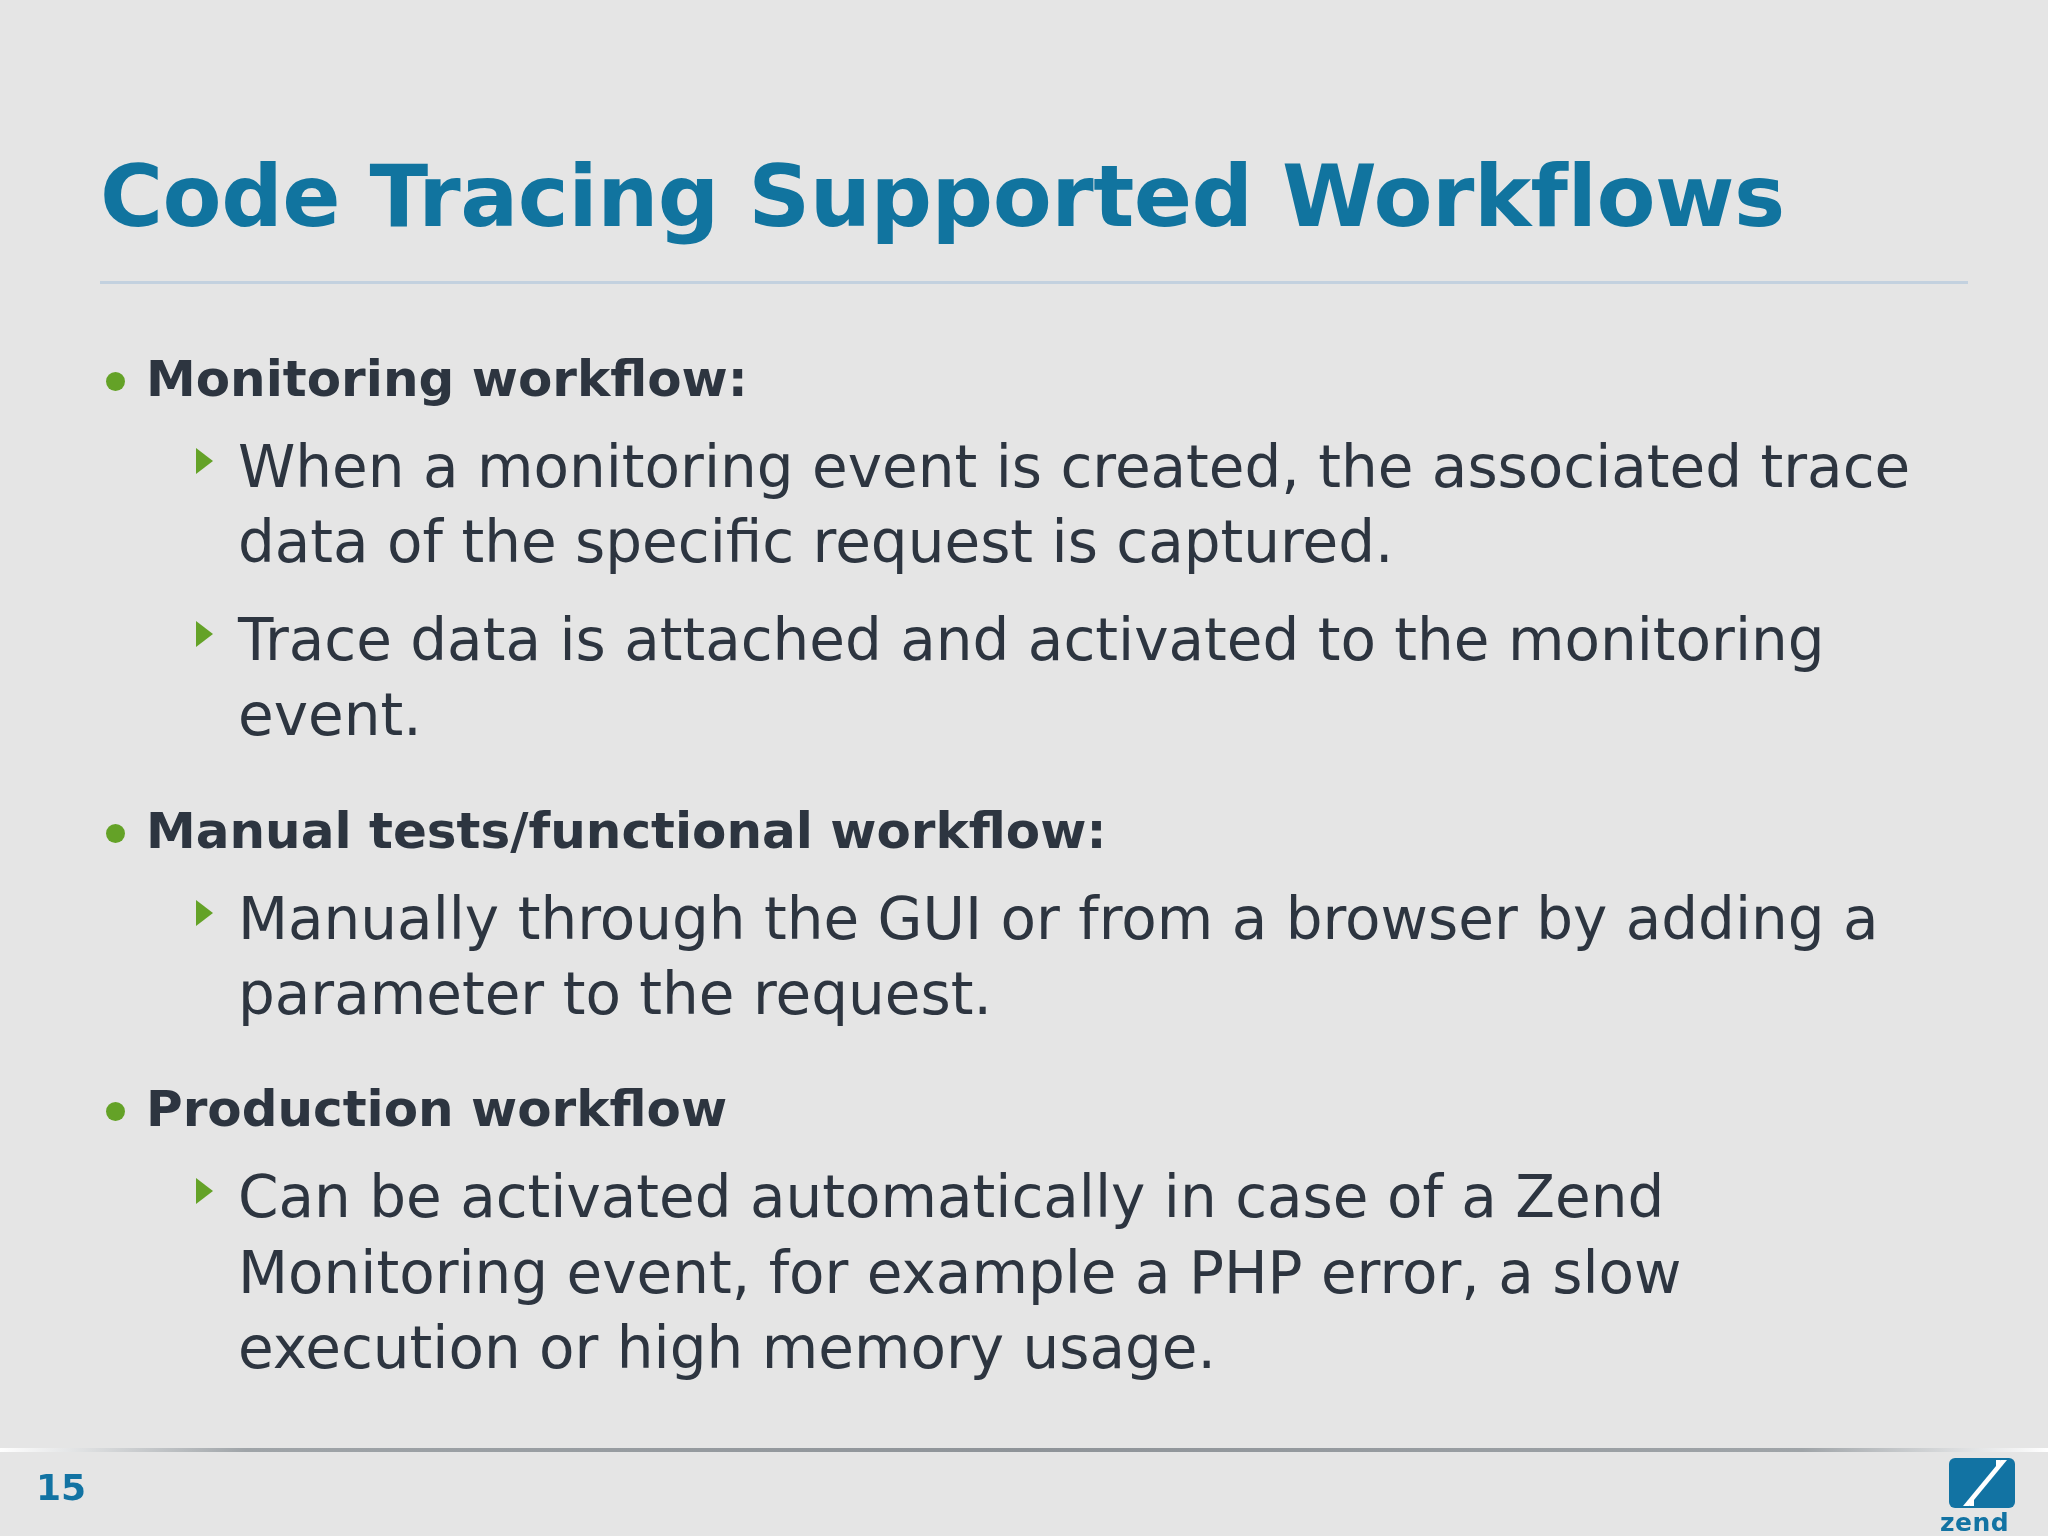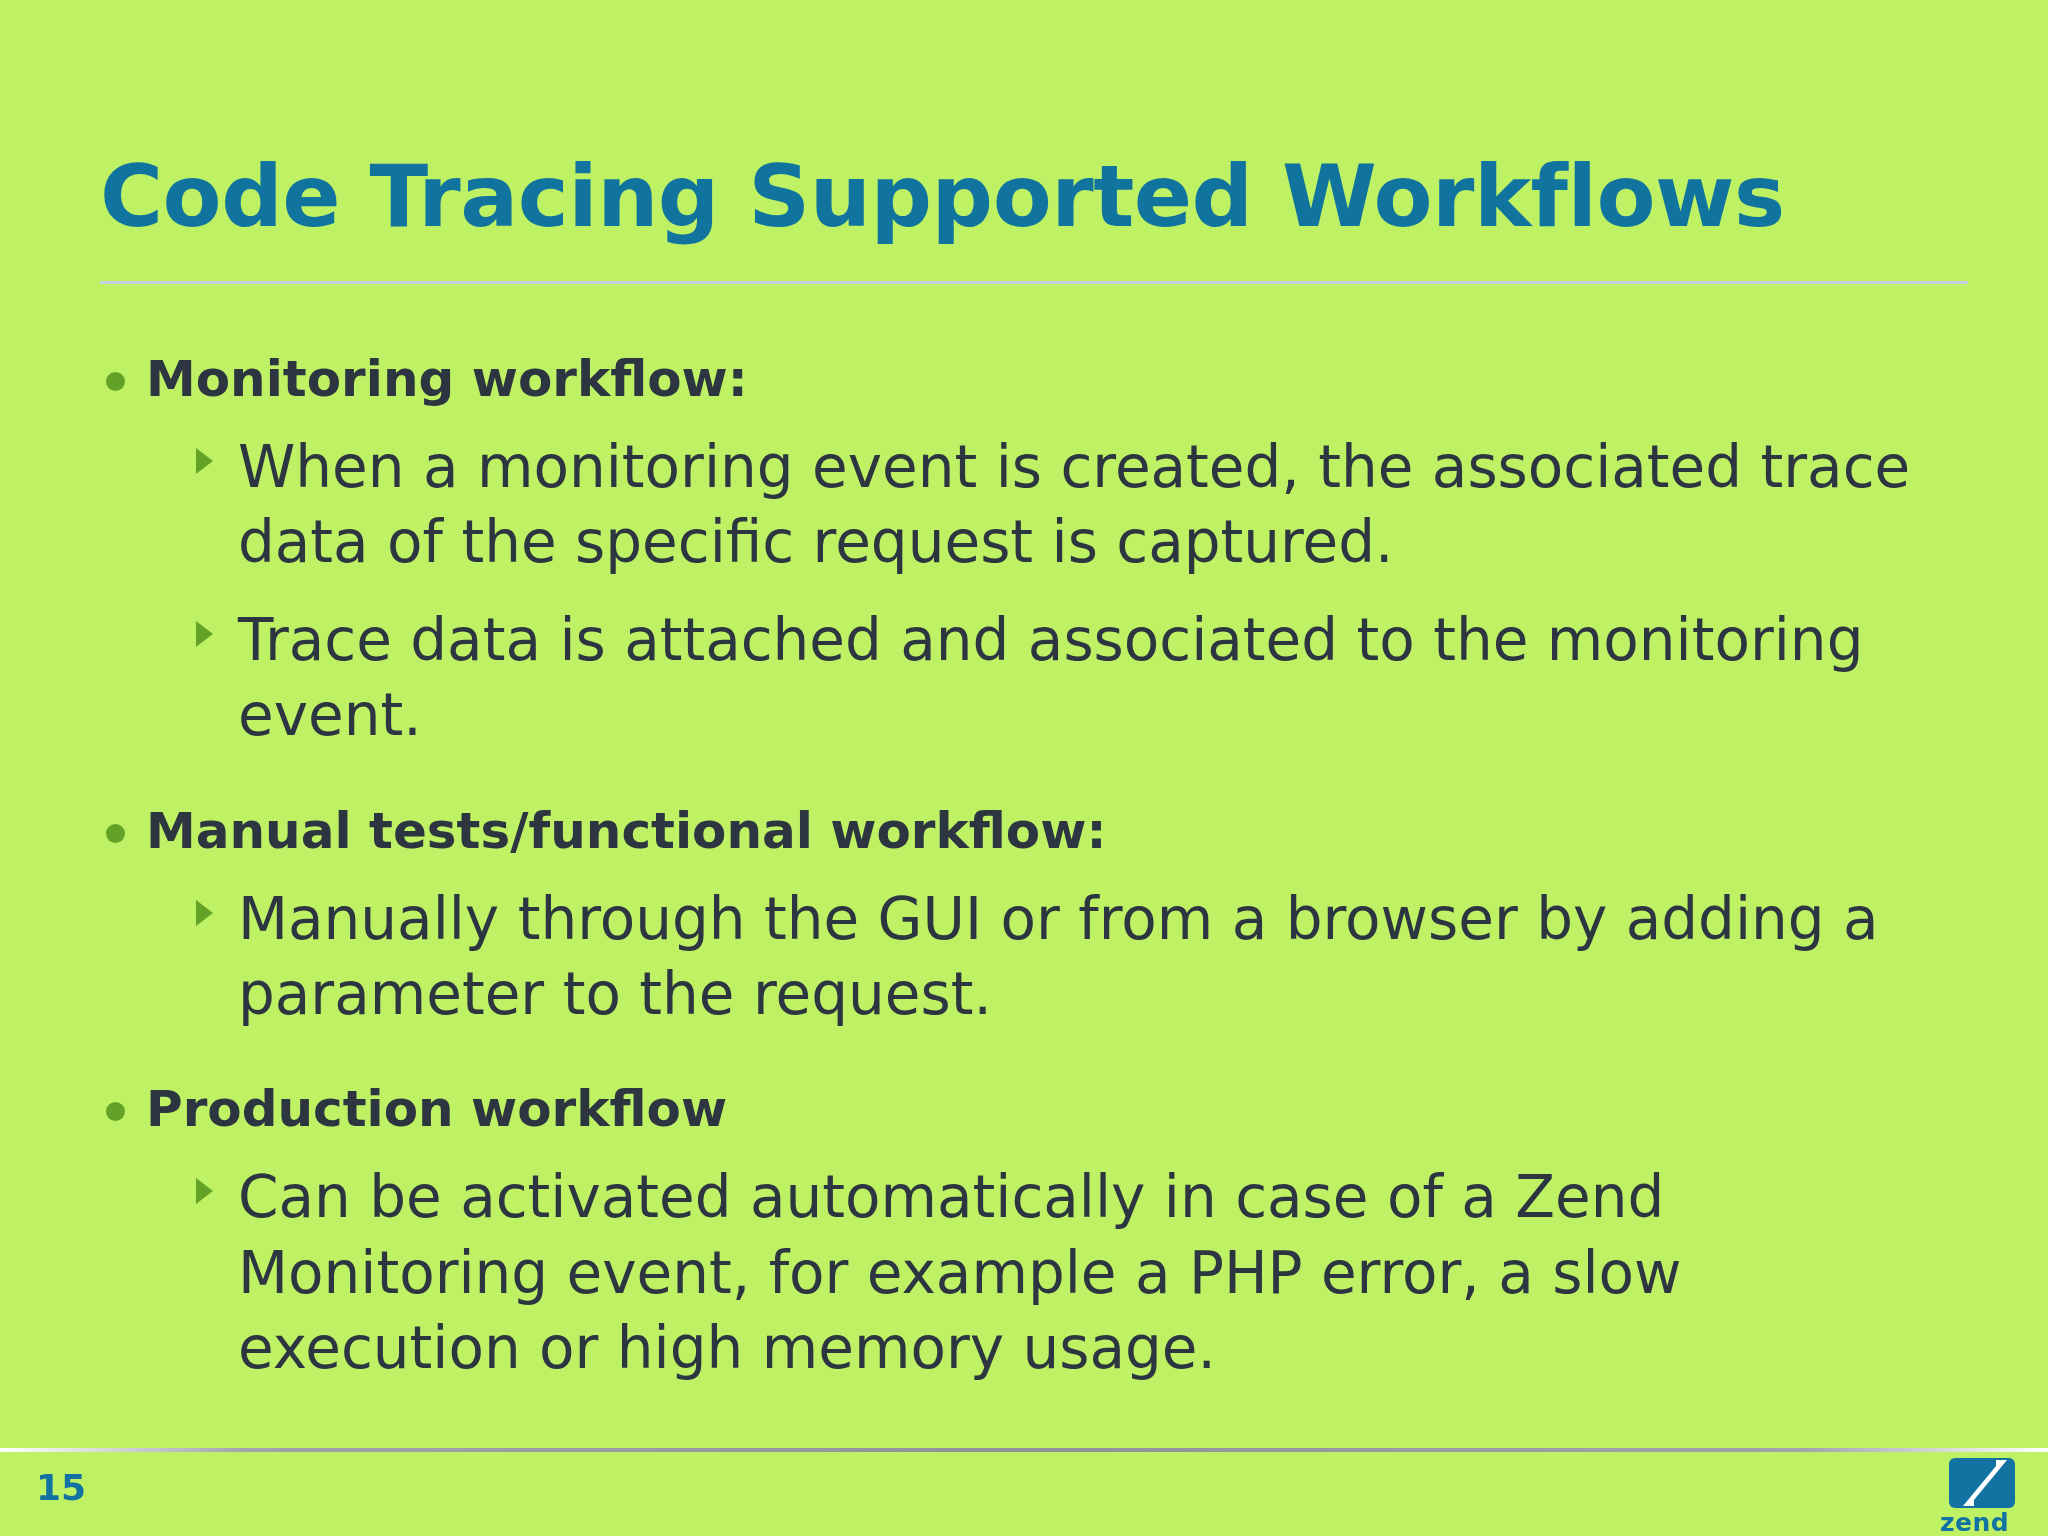--- a/index.html
+++ b/index.html
@@ -11,21 +11,21 @@
     height: 1536px;
     background: #ffffff;
     font-family: "DejaVu Sans", "Liberation Sans", sans-serif;
     overflow: hidden;
     position: relative;
   }
 
   .slide {
     position: absolute;
     inset: 0;
-    background: #bef264;
+    background: #e5e5e5;
   }
 
   
   .title-block {
     position: absolute;
     left: 100px;
     top: 150px;
     width: 1870px;
   }
   .slide-title {
@@ -165,21 +165,21 @@
     <div class="lvl1">
       <span class="dot-marker"></span>
       <div class="lvl1-text">Monitoring workflow:</div>
     </div>
     <div class="lvl2">
       <span class="tri-marker"></span>
       <div class="lvl2-text">When a monitoring event is created, the associated trace data of the specific request is captured.</div>
     </div>
     <div class="lvl2">
       <span class="tri-marker"></span>
-      <div class="lvl2-text">Trace data is attached and associated to the monitoring event.</div>
+      <div class="lvl2-text">Trace data is attached and activated to the monitoring event.</div>
     </div>
 
     <div class="group-gap"></div>
 
     <div class="lvl1">
       <span class="dot-marker"></span>
       <div class="lvl1-text">Manual tests/functional workflow:</div>
     </div>
     <div class="lvl2">
       <span class="tri-marker"></span>

